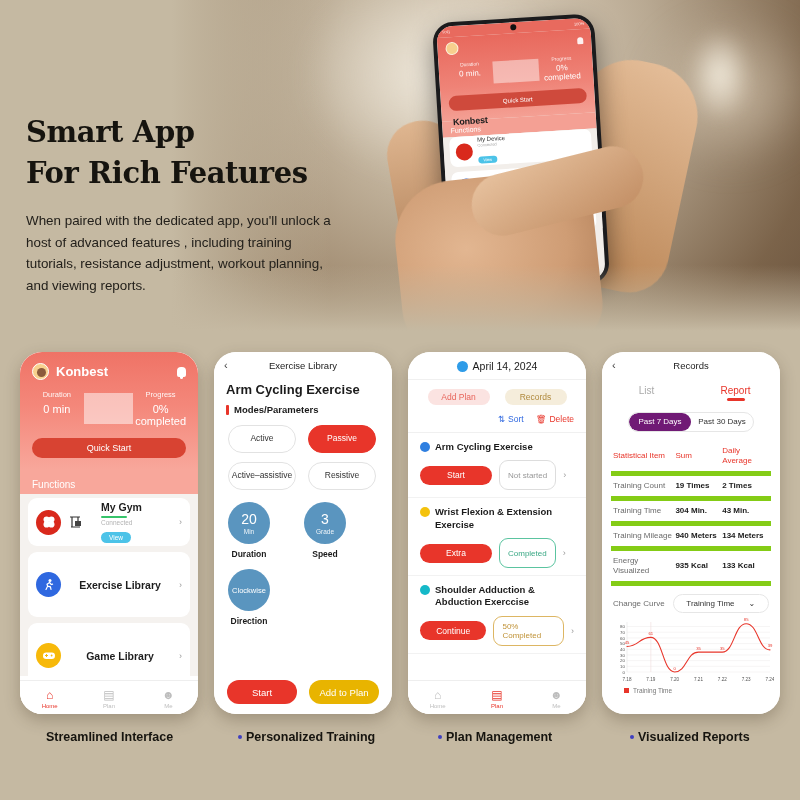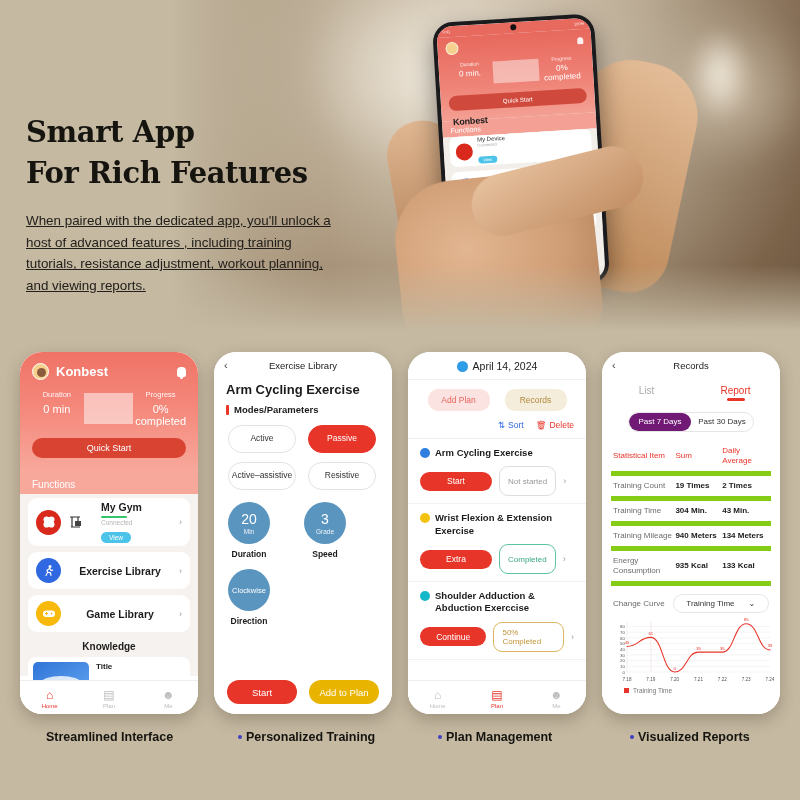--- a/index.html
+++ b/index.html
@@ -132,21 +132,21 @@
   .headline {
     position: absolute; left: 26px; top: 112px; width: 330px;
   }
   .headline h1 {
     font-family: "DejaVu Serif", serif;
     font-size: 29px; line-height: 1.42; color: #16140f; font-weight: bold;
     letter-spacing: -.4px;
   }
   .subcopy {
     position: absolute; left: 26px; top: 210px; width: 305px;
-    font-size: 13.4px; line-height: 1.62; color: #23201b; text-decoration: underline;
+    font-size: 13.4px; line-height: 1.62; color: #23201b;
   }
 
   
   .phones { position: absolute; left: 0; top: 352px; width: 800px; height: 370px; }
   .phone {
     position: absolute; top: 0; width: 178px; height: 362px;
     background: #fff; border-radius: 22px; overflow: hidden;
     box-shadow: 0 6px 16px rgba(60,45,30,.28);
   }
   #phone1 { left: 20px; }
@@ -184,21 +184,21 @@
   .p1-stats .lbl { font-size: 7.5px; opacity: .92; }
   .p1-stats .val { font-size: 11px; margin-top: 4px; }
   .p1-vline { width: 1px; background: rgba(255,255,255,.5); margin: 3px 2px; }
   .p1-quick {
     margin-top: 11px; height: 20px; border-radius: 10px; background: #d84332;
     color: #fff; font-size: 9px; display: flex; align-items: center; justify-content: center;
   }
   .p1-funcs { font-size: 10px; color: #fff; padding: 9px 12px 4px; background: #f8a79b; }
   .p1-body { background: #f5f2ef; padding: 4px 8px 0; height: 182px; }
   .p1-card {
-    background: #fff; border-radius: 9px; margin-bottom: 6px; padding: 6px 8px;
+    background: #fff; border-radius: 9px; margin-bottom: 6px; padding: 20px 8px;
     display: flex; align-items: center; gap: 7px; position: relative;
   }
   .p1-card.tall { height: 48px; }
   .ic { width: 25px; height: 25px; border-radius: 50%; flex: none; display: flex; align-items: center; justify-content: center; color: #fff; font-size: 12px; }
   .ic-red { background: #d9291c; }
   .ic-blue { background: #2f68e0; }
   .ic-yellow { background: #f7b90a; }
   .p1-card-main { flex: 1; }
   .p1-card-title { font-size: 10.5px; font-weight: bold; color: #1d1d1d; }
   .p1-card-sub { font-size: 6.5px; color: #b3b3b3; margin-top: 1px; }
@@ -241,21 +241,21 @@
   .p2-actions { position: absolute; left: 0; bottom: 10px; width: 100%; display: flex; justify-content: center; gap: 12px; }
   .pill-btn { width: 70px; height: 24px; border-radius: 13px; color: #fff; font-size: 9.5px; display: flex; align-items: center; justify-content: center; }
   .pill-red { background: #e8352a; }
   .pill-yellow { background: #e8b400; }
 
   
   .p3-head { font-size: 12px; font-weight: bold; color: #1b1b1b; padding: 12px 12px 0; }
   .p3-date { display: flex; align-items: center; justify-content: center; gap: 5px; padding: 8px 0 7px; font-size: 10.5px; color: #1b1b1b; border-bottom: 1px solid #f0f0f0; }
   .clock-ic { width: 11px; height: 11px; border-radius: 50%; background: #2f9ce8; }
   .p3-btns { display: flex; justify-content: space-around; padding: 9px 12px; }
-  .soft-pill { width: 62px; height: 22px; border-radius: 10px; font-size: 8.5px; display: flex; align-items: center; justify-content: center; }
+  .soft-pill { width: 62px; height: 16px; border-radius: 10px; font-size: 8.5px; display: flex; align-items: center; justify-content: center; }
   .soft-pink { background: #fbe3e1; color: #e8655c; }
   .soft-cream { background: #f5eddb; color: #b08a3e; }
   .p3-tools { display: flex; justify-content: flex-end; gap: 12px; padding: 0 12px 8px; border-bottom: 1px solid #f0f0f0; }
   .tool { font-size: 8.5px; display: flex; align-items: center; gap: 3px; }
   .tool.blue { color: #2f68e0; }
   .tool.red { color: #e8352a; }
   .p3-item { padding: 8px 12px 7px; border-bottom: 1px solid #f2f2f2; }
   .p3-item-head { display: flex; gap: 5px; align-items: flex-start; }
   .dotic { width: 10px; height: 10px; border-radius: 50%; flex: none; margin-top: 1px; }
   .d-blue { background: #2f7fe0; }
@@ -630,21 +630,21 @@
           <div class="c">Training Time</div>
           <div class="c">304 Min.</div>
           <div class="c">43 Min.</div>
         </div>
         <div class="p4-tr">
           <div class="c">Training Mileage</div>
           <div class="c">940 Meters</div>
           <div class="c">134 Meters</div>
         </div>
         <div class="p4-tr">
-          <div class="c">Energy Consumption</div>
+          <div class="c">Energy Visualized</div>
           <div class="c">935 Kcal</div>
           <div class="c">133 Kcal</div>
         </div>
       </div>
 
       <div class="p4-curve">
         <div class="p4-curve-l">Change Curve</div>
         <div class="p4-select">
           <span>Training Time</span>
           <span>⌄</span>

